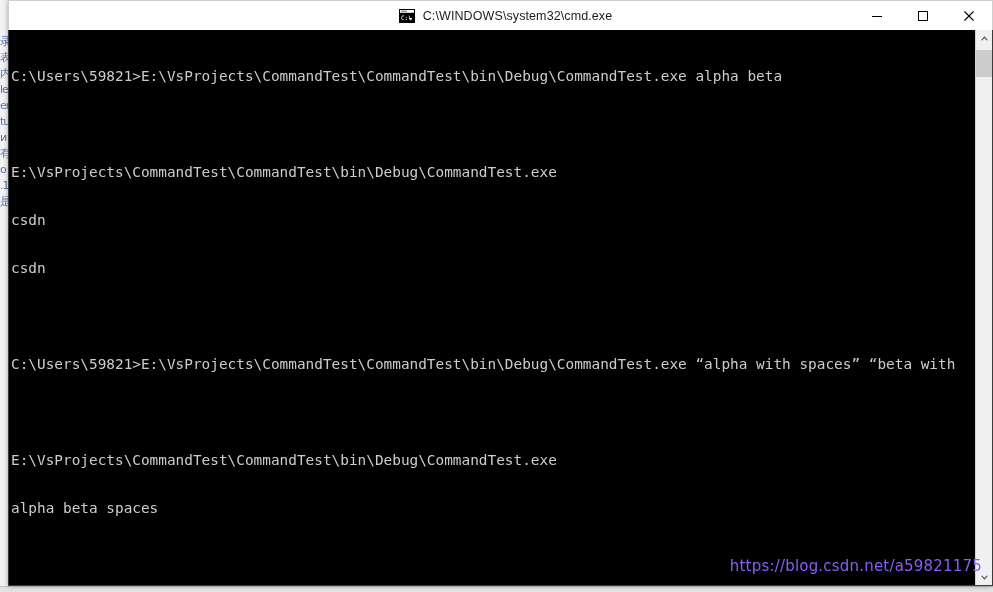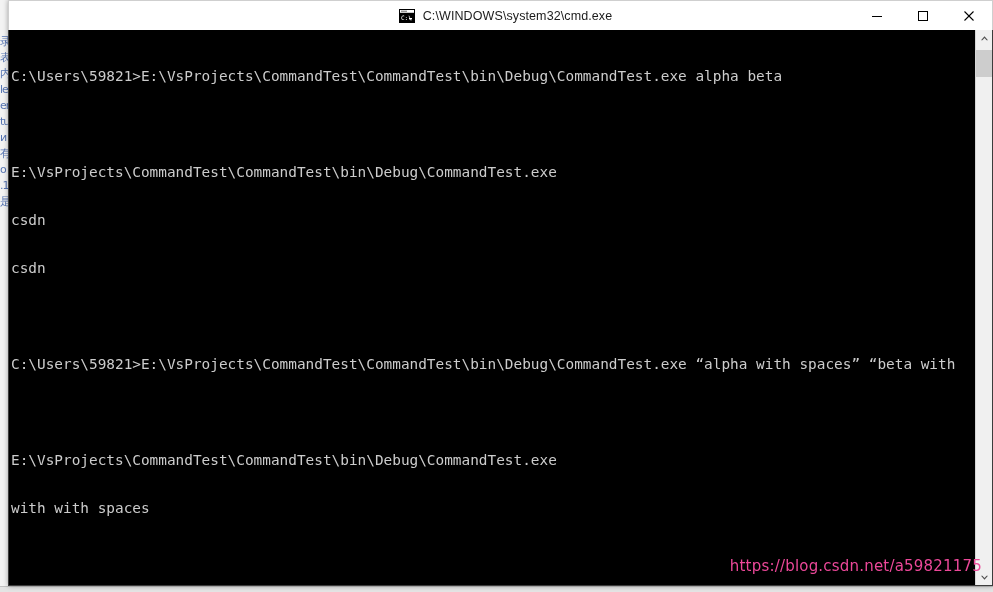--- a/index.html
+++ b/index.html
@@ -165,21 +165,21 @@
     width: 17px;
     height: 522px;
     background: #f0f0f0;
   }
 
   
   #watermark {
     position: absolute;
     right: 10px;
     bottom: 10px;
-    color: #ec4899;
+    color: #8b5cf6;
     font-size: 15px;
     font-family: "DejaVu Sans", "Liberation Sans", sans-serif;
     letter-spacing: 0.2px;
     white-space: nowrap;
     pointer-events: none;
   }
 </style>
 </head>
 <body>
 
@@ -243,21 +243,21 @@
       <div id="console-text">
         <div class="cline">C:\Users\59821&gt;E:\VsProjects\CommandTest\CommandTest\bin\Debug\CommandTest.exe alpha beta</div>
         <div class="cline"></div>
         <div class="cline">E:\VsProjects\CommandTest\CommandTest\bin\Debug\CommandTest.exe</div>
         <div class="cline">csdn</div>
         <div class="cline">csdn</div>
         <div class="cline"></div>
         <div class="cline">C:\Users\59821&gt;E:\VsProjects\CommandTest\CommandTest\bin\Debug\CommandTest.exe “alpha with spaces” “beta with spaces”</div>
         <div class="cline"></div>
         <div class="cline">E:\VsProjects\CommandTest\CommandTest\bin\Debug\CommandTest.exe</div>
-        <div class="cline">with with spaces</div>
+        <div class="cline">alpha beta spaces</div>
         
         
         
         
         
         
         
         
         
         

